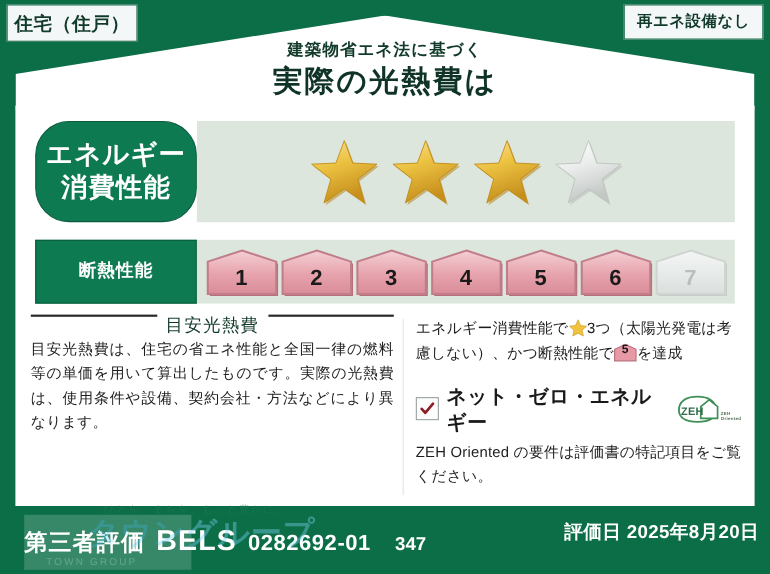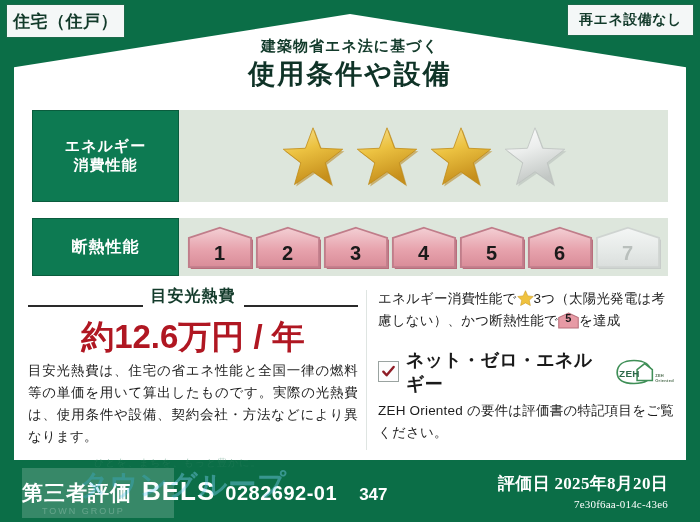--- a/index.html
+++ b/index.html
@@ -103,21 +103,21 @@
     color: #ffffff;
     font-weight: bold;
     display: flex;
     flex-direction: column;
     align-items: center;
     justify-content: center;
     flex: 0 0 145px;
     line-height: 1.25;
     letter-spacing: 1px;
   }
-  #row-energy .perf-label { font-size: 15px; }
+  #row-energy .perf-label { font-size: 24px; border-radius: 31px; }
   #row-insul  .perf-label { font-size: 16px; }
 
   .perf-value {
     flex: 1;
     background: #dde6dc;
     display: flex;
     align-items: center;
     justify-content: center;
   }
 
@@ -162,26 +162,26 @@
   }
   .vdivider {
     position: absolute;
     left: 366px; top: 290px;
     width: 1px; height: 160px;
     background: #dfe5e2;
   }
 
   .cost-head {
     display: flex;
-    align-items: flex-end;
+    align-items: flex-start;
     justify-content: center;
     gap: 8px;
     color: #123a2a;
     font-size: 16px;
-    font-weight: bold;
+    font-weight: normal;
     letter-spacing: 1px;
   }
   .cost-head .rule {
     flex: 1;
     height: 2px;
     background: #2a2a2a;
   }
   .cost-amount {
     text-align: center;
     color: #b01722;
@@ -288,23 +288,22 @@
     font-weight: bold;
     letter-spacing: 0.5px;
   }
   .bels-num2 {
     font-size: 17px;
     font-weight: bold;
     margin-left: 12px;
   }
   .eval-right {
     position: absolute;
-    right: 32px; top: 10px;
+    right: 10px; top: 10px;
     text-align: right;
-    font-family: Liberation Serif, serif;
   }
   .eval-date {
     font-size: 17px;
     font-weight: bold;
     letter-spacing: 0.3px;
   }
   .eval-id {
     font-size: 11px;
     margin-top: 3px;
     letter-spacing: 0.2px;
@@ -358,21 +357,21 @@
 <div id="label-root">
 
   <div class="roof"></div>
   <div class="body-panel"></div>
 
   <div class="tag-box" id="tag-housing">住宅（住戸）</div>
   <div class="tag-box" id="tag-renew">再エネ設備なし</div>
 
   <div class="title-wrap">
     <div class="title-sub">建築物省エネ法に基づく</div>
-    <div class="title-main">使用条件や設備</div>
+    <div class="title-main">実際の光熱費は</div>
   </div>
 
   <div class="perf-row" id="row-energy">
     <div class="perf-label">
       <span>エネルギー</span>
       <span>消費性能</span>
     </div>
     <div class="perf-value">
       <div class="stars" id="stars-container">
           <svg viewBox="0 0 100 95" class="star">
@@ -532,21 +531,20 @@
   </div>
 
   <div class="vdivider"></div>
 
   <div class="lower-left">
     <div class="cost-head">
       <span class="rule"></span>
       <span>目安光熱費</span>
       <span class="rule"></span>
     </div>
-    <div class="cost-amount">約12.6万円 / 年</div>
     <div class="cost-note">目安光熱費は、住宅の省エネ性能と全国一律の燃料等の単価を用いて算出したものです。実際の光熱費は、使用条件や設備、契約会社・方法などにより異なります。</div>
   </div>
 
   <div class="lower-right">
 
     <div class="check-block">
       <div class="check-body">
         <span>エネルギー消費性能で</span><span class="inline-star"><svg viewBox="0 0 24 23">
               <polygon points="12,1 15.3,8.3 23,9.2 17.3,14.4 18.9,22 12,18.2 5.1,22 6.7,14.4 1,9.2 8.7,8.3" fill="#f0c23e" stroke="#c99a22" stroke-width="0.8"></polygon>
             </svg></span><span>3つ（太陽光発電は考慮しない）、かつ断熱性能で</span><span class="inline-house"><svg viewBox="0 0 28 22">
@@ -585,21 +583,20 @@
       <span class="bels-third">第三者評価</span>
       <span class="bels-word">BELS</span>
       <span class="bels-num">0282692-01</span>
       <span class="bels-num2">347</span>
     </div>
     <div class="eval-right">
       <div class="eval-date">
         <span>評価日</span>
         <span>2025年8月20日</span>
       </div>
-      <div class="eval-id">7e30f6aa-014c-43e6</div>
     </div>
 
     <div class="watermark">
       <div class="wm-badge"></div>
       <div class="wm-tagline">ひとを、まちを、もっと豊かに。</div>
       <div class="wm-big">タウングループ</div>
       <div class="wm-town">TOWN GROUP</div>
     </div>
   </div>
 

